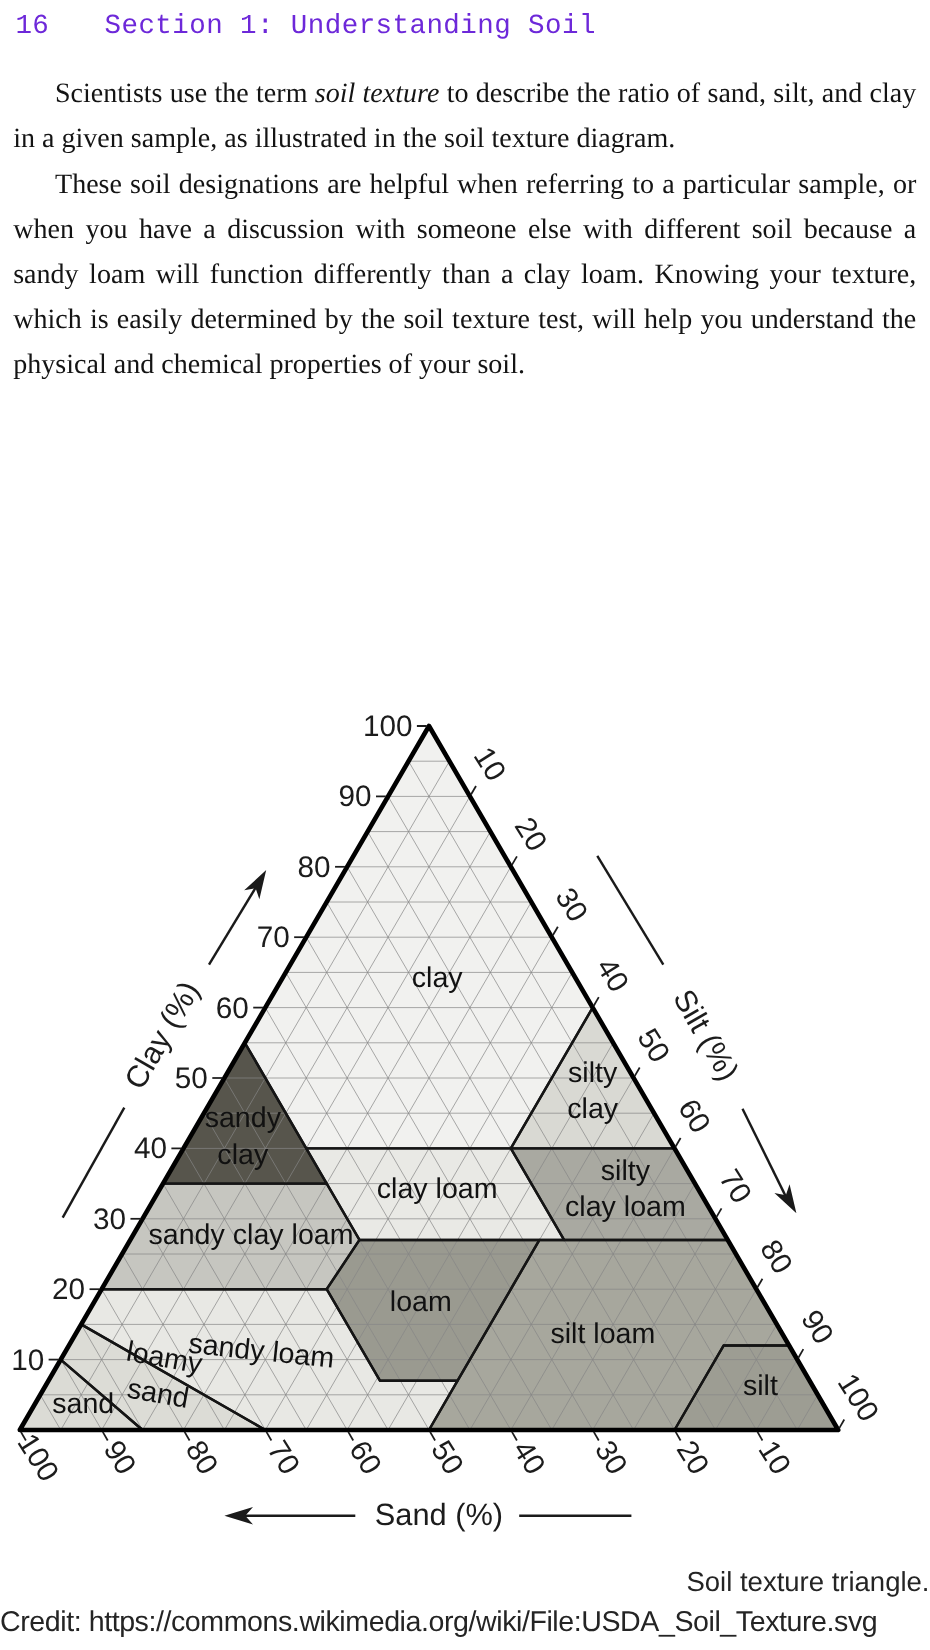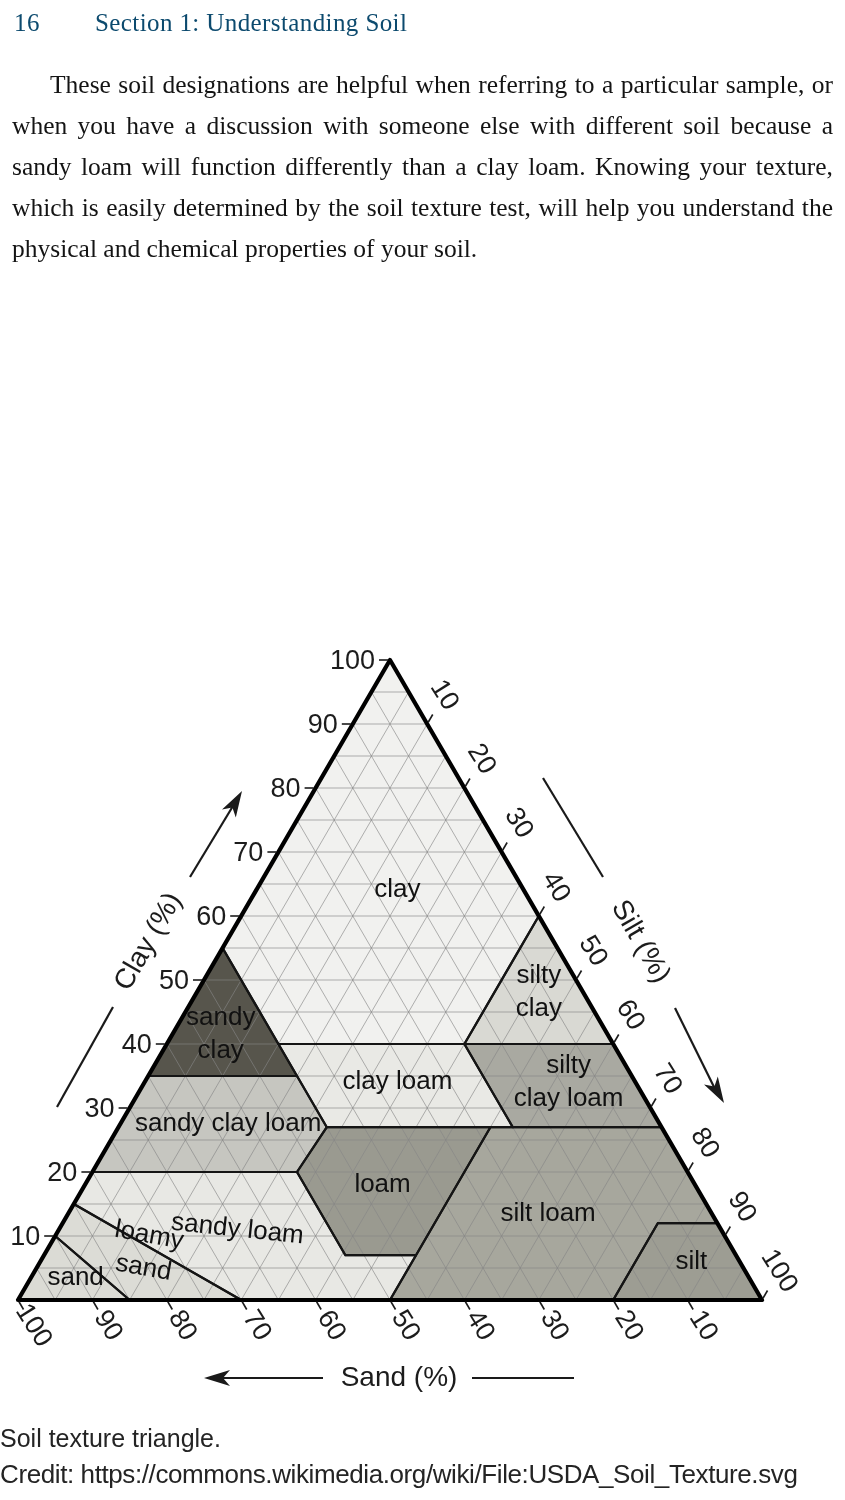--- a/index.html
+++ b/index.html
@@ -1,39 +1,40 @@
 <!DOCTYPE html>
 <html><head>
 <meta charset="utf-8">
 <style>
   html,body{margin:0;padding:0}
   body{width:845px;height:1500px;background:#ffffff;position:relative;overflow:hidden;
        font-family:"Liberation Serif",serif;color:#161616}
   .header{position:absolute;top:9px;left:14px;right:14px;
-          font-family:Liberation Serif, serif;font-size:25px;color:#0c4a6e;letter-spacing:.4px}
+          font-family:Liberation Mono, monospace;font-size:25px;color:#6d28d9;letter-spacing:.4px}
   .header .pagenum{display:inline-block;min-width:81px}
   .bodytext{position:absolute;top:64px;left:12px;width:821px;
             font-size:25.5px;line-height:41px;text-align:justify;color:#141414}
   .bodytext p{margin:0;text-indent:38px}
   .bodytext p.noindent{text-indent:0}
   .bodytext em{font-style:italic}
   #diagram{position:absolute;top:645px;left:0}
-  .caption{position:absolute;top:1424px;left:0;width:845px;text-align:left;
+  .caption{position:absolute;top:1424px;left:0;width:845px;text-align:right;
            font-family:"Liberation Sans",sans-serif;font-size:25px;color:#242424}
   .credit{position:absolute;top:1459px;left:0;width:845px;text-align:left;
           font-family:"Liberation Sans",sans-serif;font-size:26px;color:#242424;letter-spacing:-.4px;white-space:nowrap}
 </style>
 </head>
 <body>
 
 <div class="header">
   <span class="pagenum">16</span><span>Section 1: Understanding Soil</span>
 </div>
 
 <div class="bodytext">
+  <p><span>Scientists use the term </span><em>soil texture</em><span> to describe the ratio of sand, silt, and clay in a given sample, as illustrated in the soil texture diagram.</span></p>
   <p>These soil designations are helpful when referring to a particular sample, or when you have a discussion with someone else with different soil because a sandy loam will function differently than a clay loam. Knowing your texture, which is easily determined by the soil texture test, will help you understand the physical and chemical properties of your soil.</p>
 </div>
 
 <svg id="diagram" width="845" height="755" viewBox="0 0 845 755">
     <defs>
       <clipPath id="triClip">
         <polygon points="390.0,15.0 762.0,655.0 18.0,655.0"></polygon>
       </clipPath>
     </defs>
     <g>

